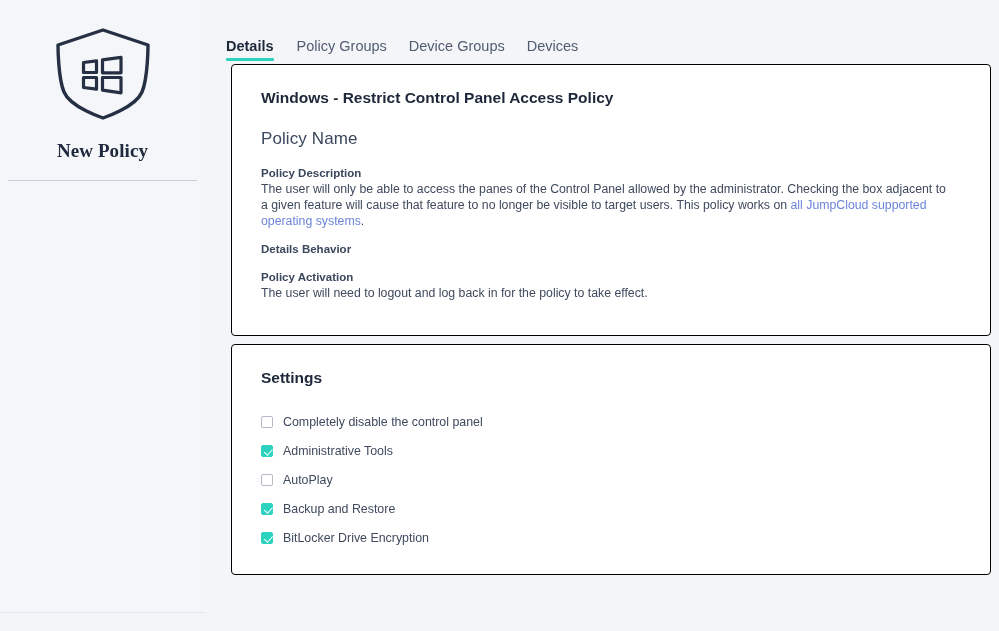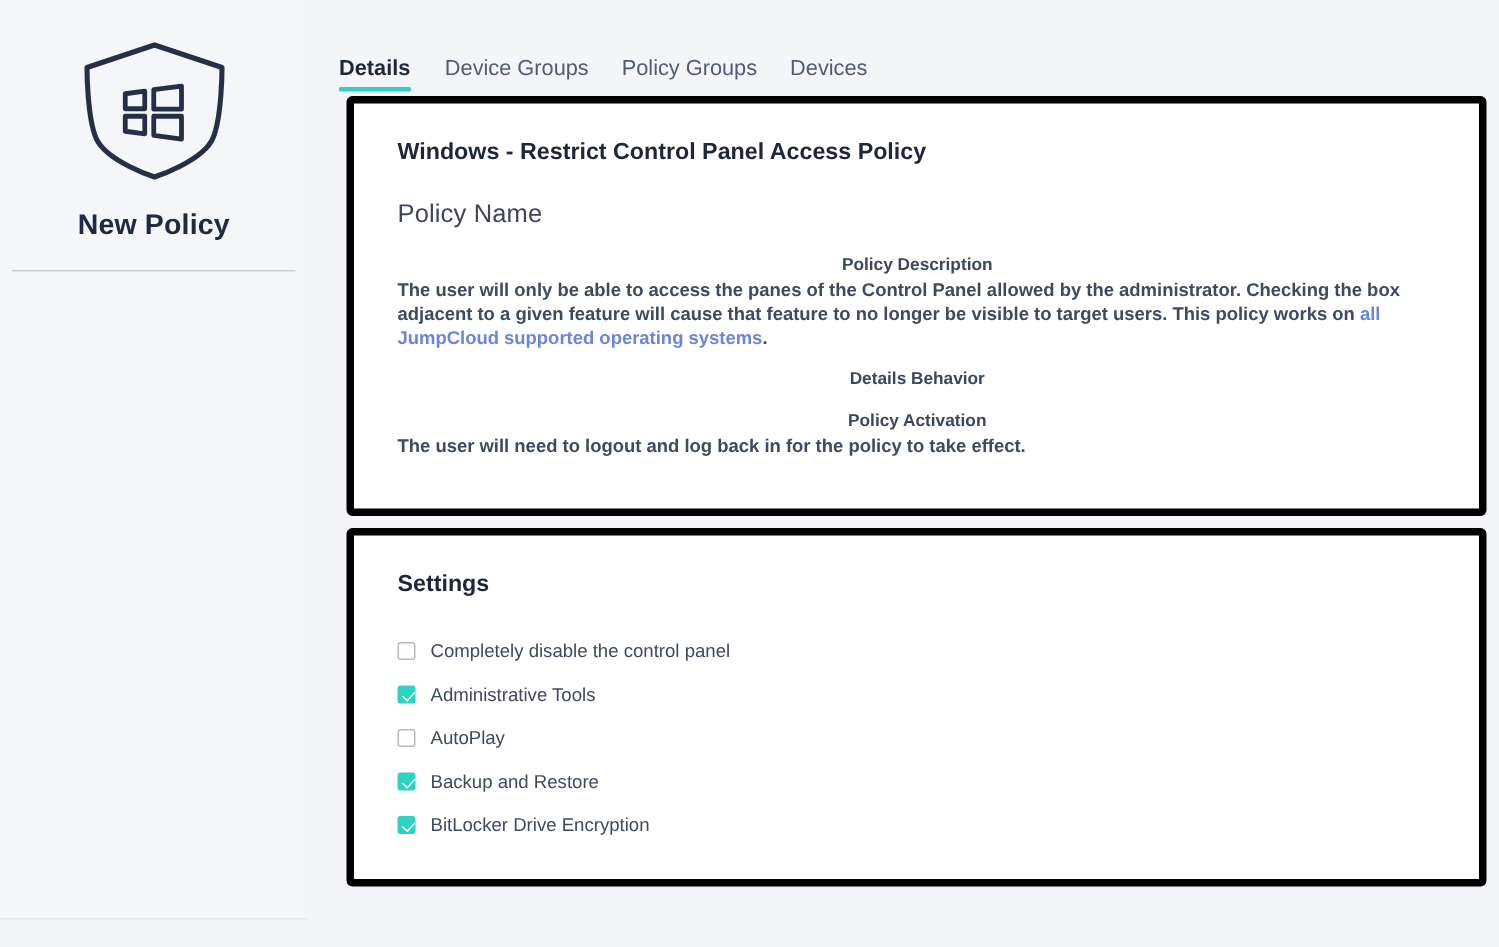--- a/index.html
+++ b/index.html
@@ -33,20 +33,21 @@
   .shield-wrap {
     width: 120px; height: 104px;
     display: flex; align-items: center; justify-content: center;
   }
   .policy-title {
     margin-top: 14px;
     font-size: 19px;
     font-weight: bold;
     color: #202a3e;
     letter-spacing: .1px;
+    font-family: Liberation Serif, serif;
   }
   .sidebar-divider {
     margin-top: 18px;
     width: 189px;
     height: 1px;
     background: #c9ccd4;
   }
 
   
   .main {
@@ -85,21 +86,21 @@
     position: absolute;
     left: 0; right: 12px; bottom: 0;
     height: 3px;
     background: #2ed3c0;
     border-radius: 1px;
   }
 
   
   .card {
     background: #ffffff;
-    border: 5px solid #000000;
+    border: 1px solid #000000;
     border-radius: 4px;
     margin-left: 5px;
     margin-right: 4px;
     padding: 24px 28px 22px 29px;
   }
   .card + .card { margin-top: 8px; }
 
   .card-title {
     font-size: 15.5px;
     font-weight: bold;
@@ -148,29 +149,27 @@
     outline: none;
     display: block;
   }
 
   .sec-head {
     font-size: 11.5px;
     font-weight: bold;
     color: #3b475c;
     margin-top: 4px;
     margin-bottom: 2px;
-    text-align: center;
   }
   .sec-body {
     font-size: 12.3px;
     line-height: 16px;
     color: #3f4a5e;
     max-width: 692px;
     margin-bottom: 14px;
-    font-weight: bold;
   }
   .sec-body.tight { margin-bottom: 12px; }
   .lnk {
     color: #6d85d8;
     text-decoration: none;
     cursor: pointer;
   }
   .spacer-behavior { height: 10px; }
 
   
@@ -223,22 +222,22 @@
       </svg>
     </div>
     <div class="policy-title">New Policy</div>
     <div class="sidebar-divider"></div>
   </div>
 
   <div class="main">
 
     <div class="tabs">
       <div class="tab active">Details</div>
+      <div class="tab">Policy Groups</div>
       <div class="tab">Device Groups</div>
-      <div class="tab">Policy Groups</div>
       <div class="tab">Devices</div>
     </div>
 
     <div class="card">
       <div class="card-title">Windows - Restrict Control Panel Access Policy</div>
 
       <div class="field-block">
         <div class="field-label">Policy Name</div>
       </div>
 

